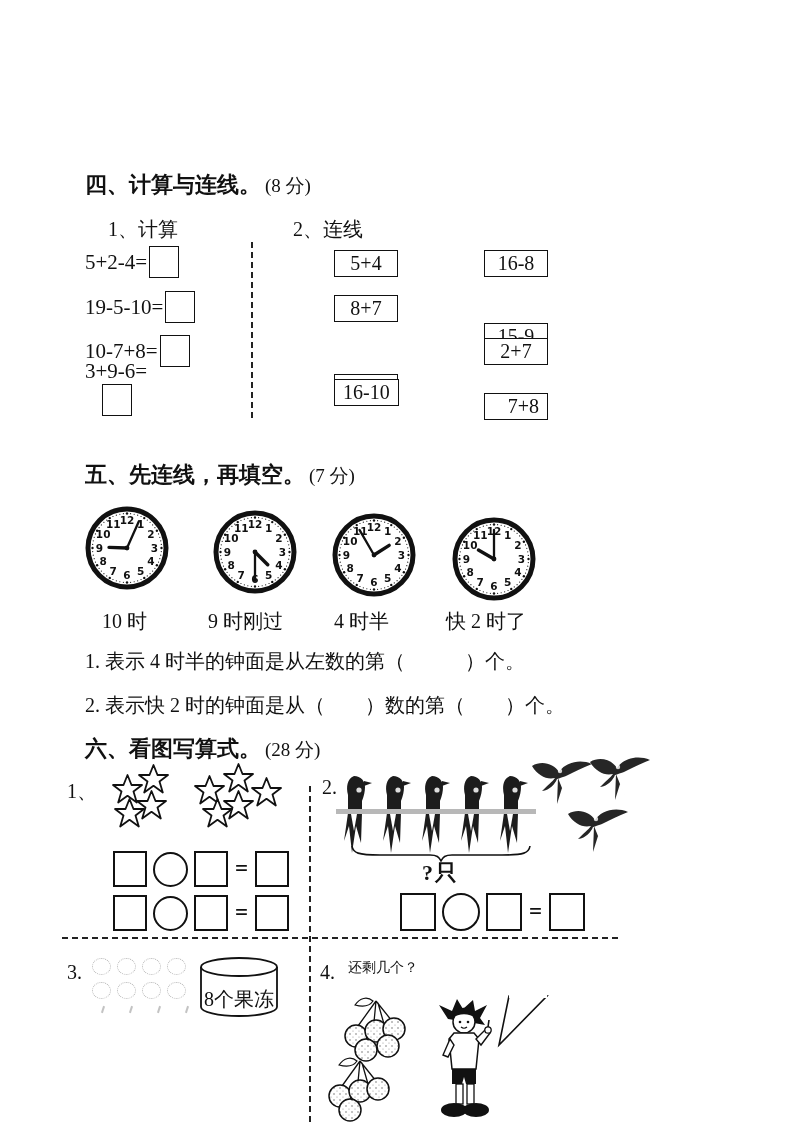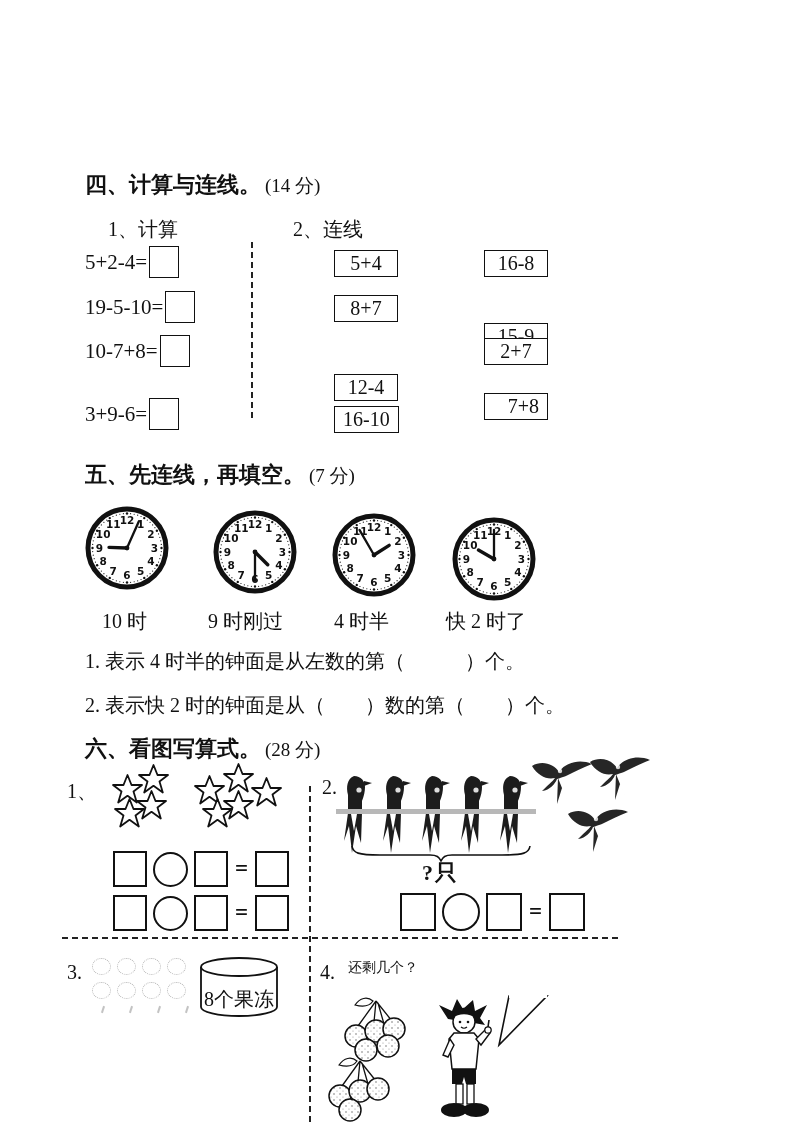--- a/index.html
+++ b/index.html
@@ -37,48 +37,48 @@
   .bubble{width:140px;height:40px;border:1.7px solid #111;border-radius:12px;background:#fff;overflow:hidden;}
   .bubble-text{position:absolute;left:10px;top:25px;font-size:15px;line-height:16px;white-space:nowrap;
                font-family:"Liberation Sans","DejaVu Sans",sans-serif;}
 </style>
 </head>
 <body>
 
 <div id="page">
 
   <div class="abs hdr" style="left:85px;top:170px;">
-    <span>四、计算与连线。</span><span class="pts">(14 分)</span>
+    <span>四、计算与连线。</span><span class="pts">(8 分)</span>
   </div>
   <div class="abs sub" style="left:108px;top:216px;">1、计算</div>
   <div class="abs sub" style="left:293px;top:216px;">2、连线</div>
 
   <div class="abs calc-row" style="left:85px;top:246px;">
     <span>5+2-4=</span>
       <span class="ans-box"></span>
   </div>
   <div class="abs calc-row" style="left:85px;top:291px;">
     <span>19-5-10=</span>
       <span class="ans-box"></span>
   </div>
   <div class="abs calc-row" style="left:85px;top:335px;">
     <span>10-7+8=</span>
       <span class="ans-box"></span>
   </div>
-  <div class="abs calc-row" style="left:85px;top:398px;">
+  <div class="abs calc-row" style="left:85px;top:359px;flex-direction:column;">
     <span>3+9-6=</span>
       <span class="ans-box"></span>
   </div>
 
   <div class="abs vdash" style="left:251px;top:242px;height:176px;"></div>
 
   <span class="abs match-box" style="left:334px;top:250px;">5+4</span>
   <span class="abs match-box" style="left:334px;top:295px;">8+7</span>
   <span class="abs match-box" style="left:334px;top:338px;margin-top:36px;">12-4</span>
-  <span class="abs match-box" style="left:334px;top:379px;margin-top:27px;">16-10</span>
+  <span class="abs match-box" style="left:334px;top:379px;">16-10</span>
   <span class="abs match-box" style="left:484px;top:250px;">16-8</span>
   <span class="abs match-box" style="left:484px;top:295px;margin-top:28px;">15-9</span>
   <span class="abs match-box" style="left:484px;top:338px;">2+7</span>
   <span class="abs match-box" style="left:484px;top:393px;text-align:right;">7+8</span>
 
   <div class="abs hdr" style="left:85px;top:460px;">
     <span>五、先连线，再填空。</span><span class="pts">(7 分)</span>
   </div>
 
   <div class="abs clock" style="left:83px;top:504px;"><svg width="88" height="88" viewBox="0 0 88 88">

